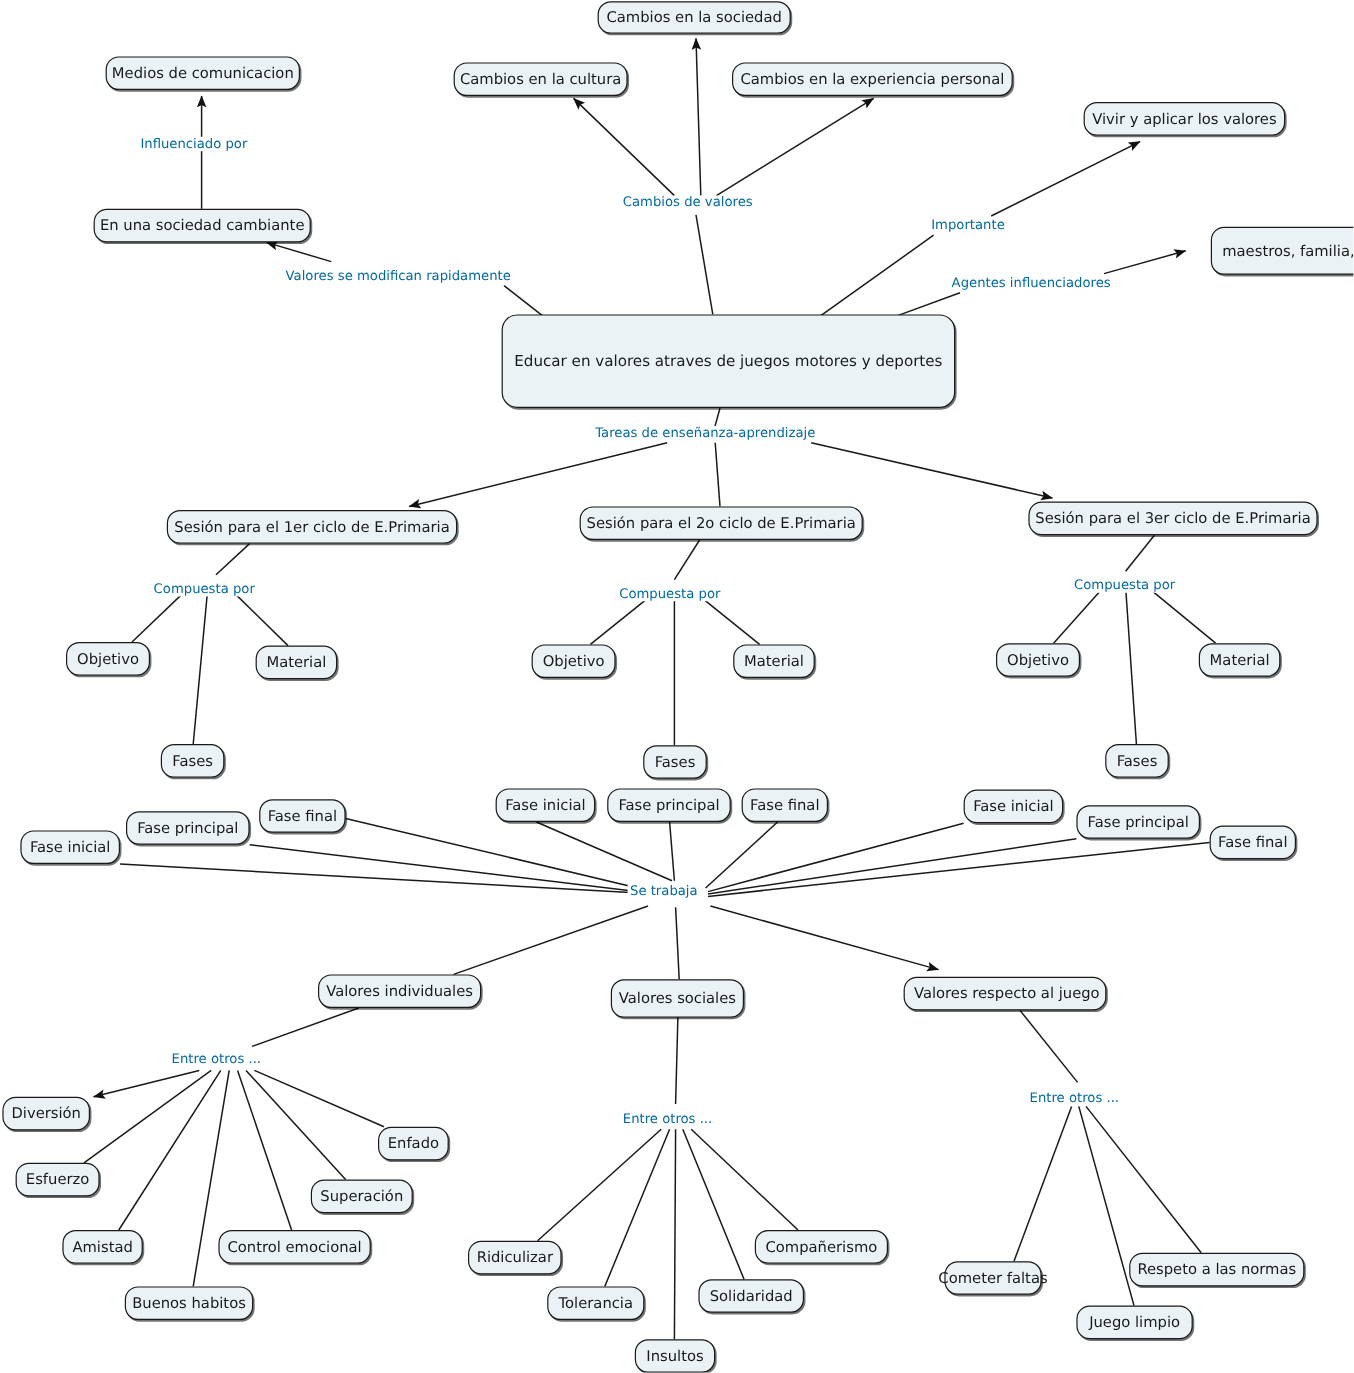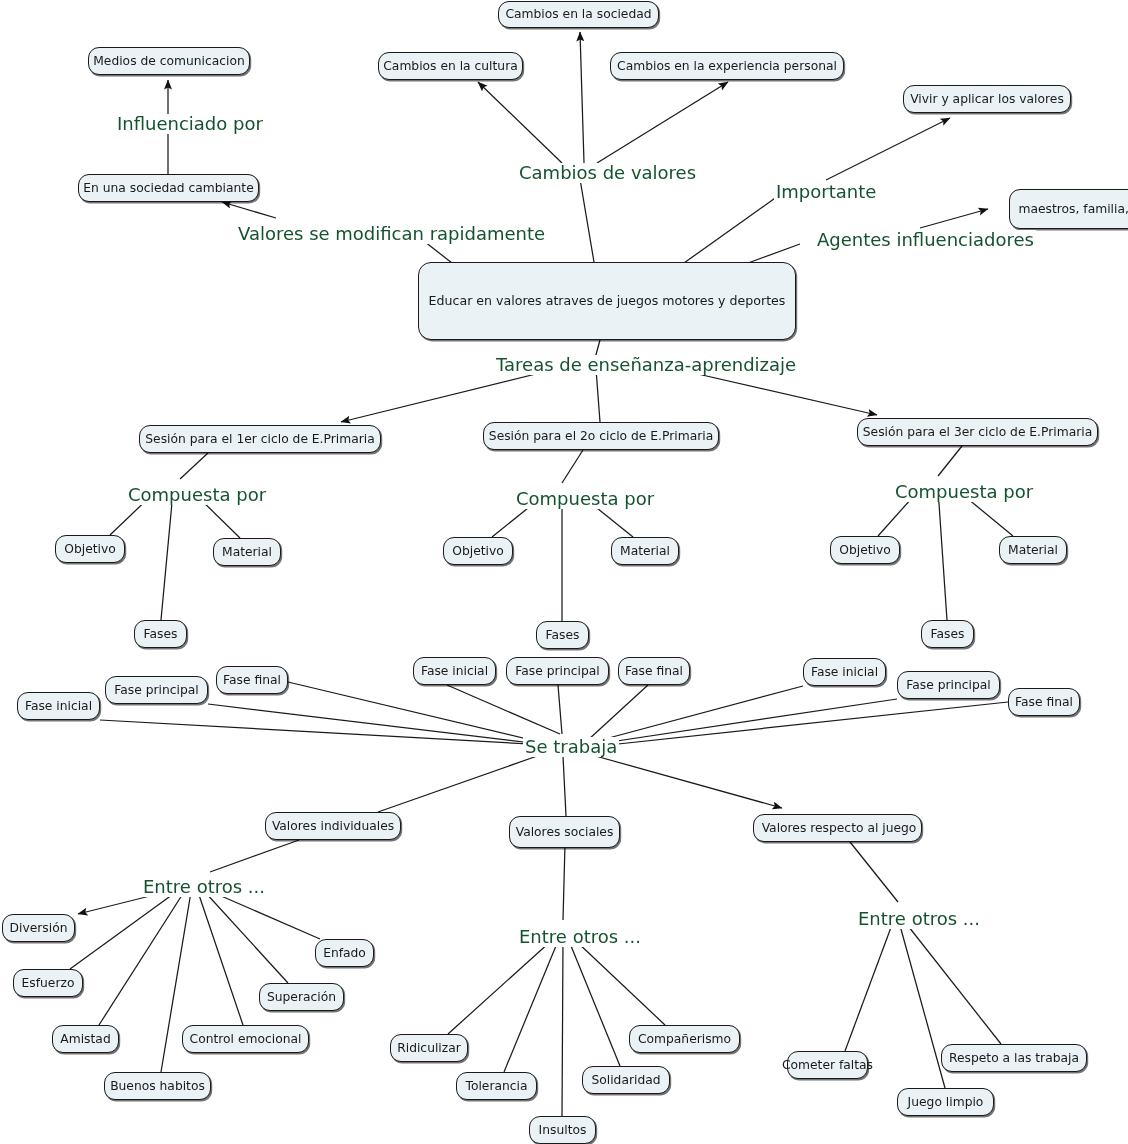--- a/index.html
+++ b/index.html
@@ -42,23 +42,23 @@
     white-space: nowrap;
     padding: 0 9px;
     box-shadow: 1.2px 1.4px 0 rgba(0,0,0,0.55);
   }
   .node.central {
     border-radius: 13px;
     font-size: 12.6px;
   }
   .linklabel {
     position: absolute;
-    color: #14532d;
+    color: #0369a1;
     font-family: "DejaVu Sans", sans-serif;
-    font-size: 18px;
+    font-size: 11px;
     line-height: 1.1;
     white-space: nowrap;
     background: #ffffff;
     padding: 0 2px;
   }
 </style>
 </head>
 <body>
 
 <div id="canvas">
@@ -170,28 +170,28 @@
       <div class="node" style="left: 182px; top: 1025px; width: 127px; height: 28px;">Control emocional</div>
       <div class="node" style="left: 259px; top: 983px; width: 85px; height: 28px;">Superación</div>
       <div class="node" style="left: 315px; top: 939px; width: 59px; height: 28px;">Enfado</div>
       <div class="node" style="left: 390px; top: 1034px; width: 78px; height: 28px;">Ridiculizar</div>
       <div class="node" style="left: 456px; top: 1072px; width: 81px; height: 28px;">Tolerancia</div>
       <div class="node" style="left: 529px; top: 1116px; width: 67px; height: 28px;">Insultos</div>
       <div class="node" style="left: 582px; top: 1066px; width: 88px; height: 28px;">Solidaridad</div>
       <div class="node" style="left: 629px; top: 1025px; width: 111px; height: 28px;">Compañerismo</div>
       <div class="node" style="left: 787px; top: 1051px; width: 81px; height: 28px;">Cometer faltas</div>
       <div class="node" style="left: 897px; top: 1088px; width: 97px; height: 28px;">Juego limpio</div>
-      <div class="node" style="left: 941px; top: 1044px; width: 146px; height: 28px;">Respeto a las trabaja</div>
+      <div class="node" style="left: 941px; top: 1044px; width: 146px; height: 28px;">Respeto a las normas</div>
     </div>
   <div id="label-layer">
       <div class="linklabel" style="left: 115px; top: 114px;">Influenciado por</div>
       <div class="linklabel" style="left: 517px; top: 163px;">Cambios de valores</div>
       <div class="linklabel" style="left: 774px; top: 182px;">Importante</div>
       <div class="linklabel" style="left: 236px; top: 224px;">Valores se modifican rapidamente</div>
-      <div class="linklabel" style="left: 791px; top: 230px; margin-left: 24px;">Agentes influenciadores</div>
+      <div class="linklabel" style="left: 791px; top: 230px;">Agentes influenciadores</div>
       <div class="linklabel" style="left: 494px; top: 355px;">Tareas de enseñanza-aprendizaje</div>
       <div class="linklabel" style="left: 126px; top: 485px;">Compuesta por</div>
       <div class="linklabel" style="left: 514px; top: 489px;">Compuesta por</div>
       <div class="linklabel" style="left: 893px; top: 482px;">Compuesta por</div>
       <div class="linklabel" style="left: 523px; top: 737px;">Se trabaja</div>
       <div class="linklabel" style="left: 141px; top: 877px;">Entre otros ...</div>
       <div class="linklabel" style="left: 517px; top: 927px;">Entre otros ...</div>
       <div class="linklabel" style="left: 856px; top: 909px;">Entre otros ...</div>
     </div>
 

